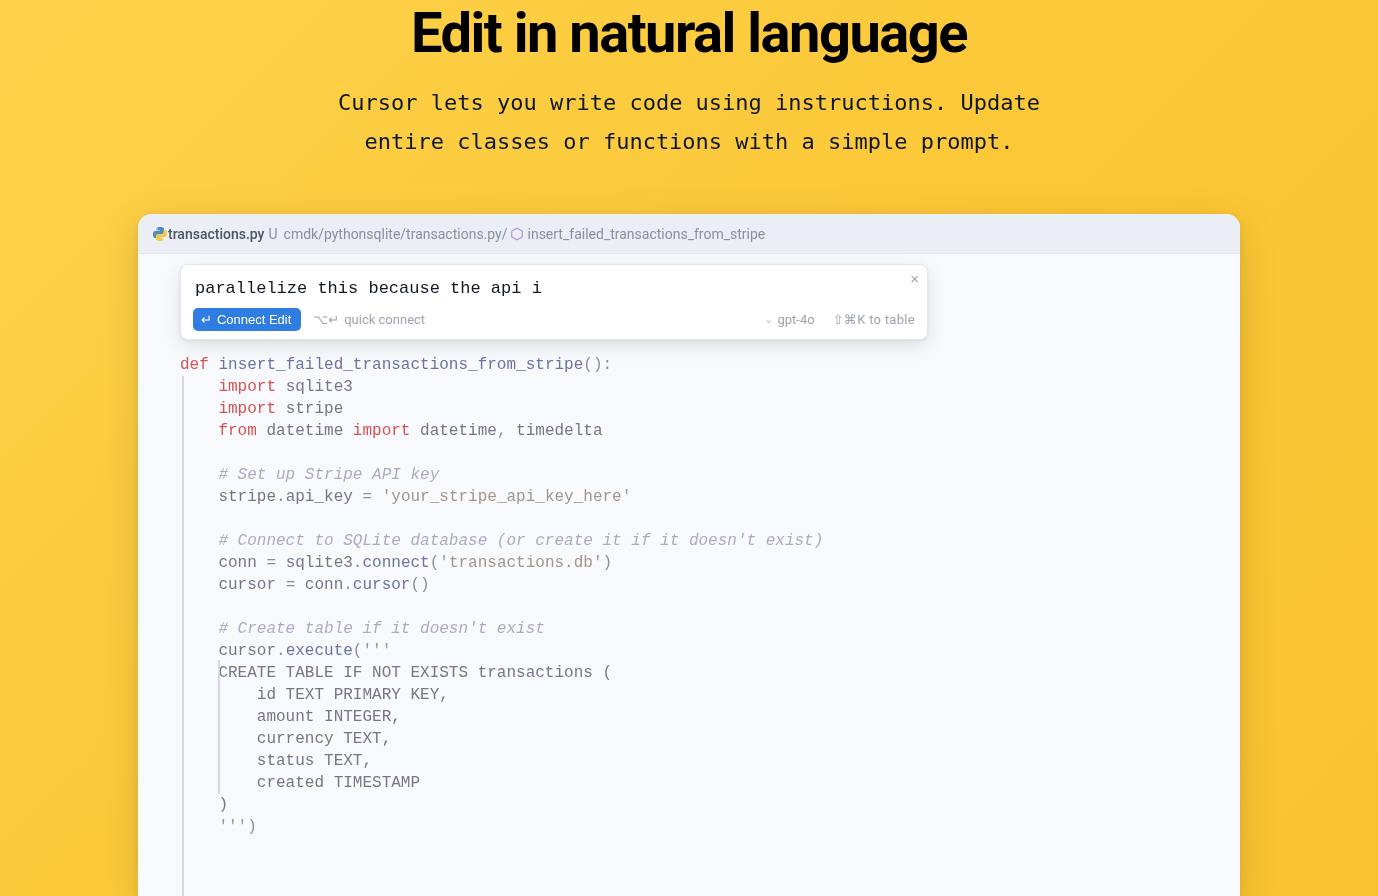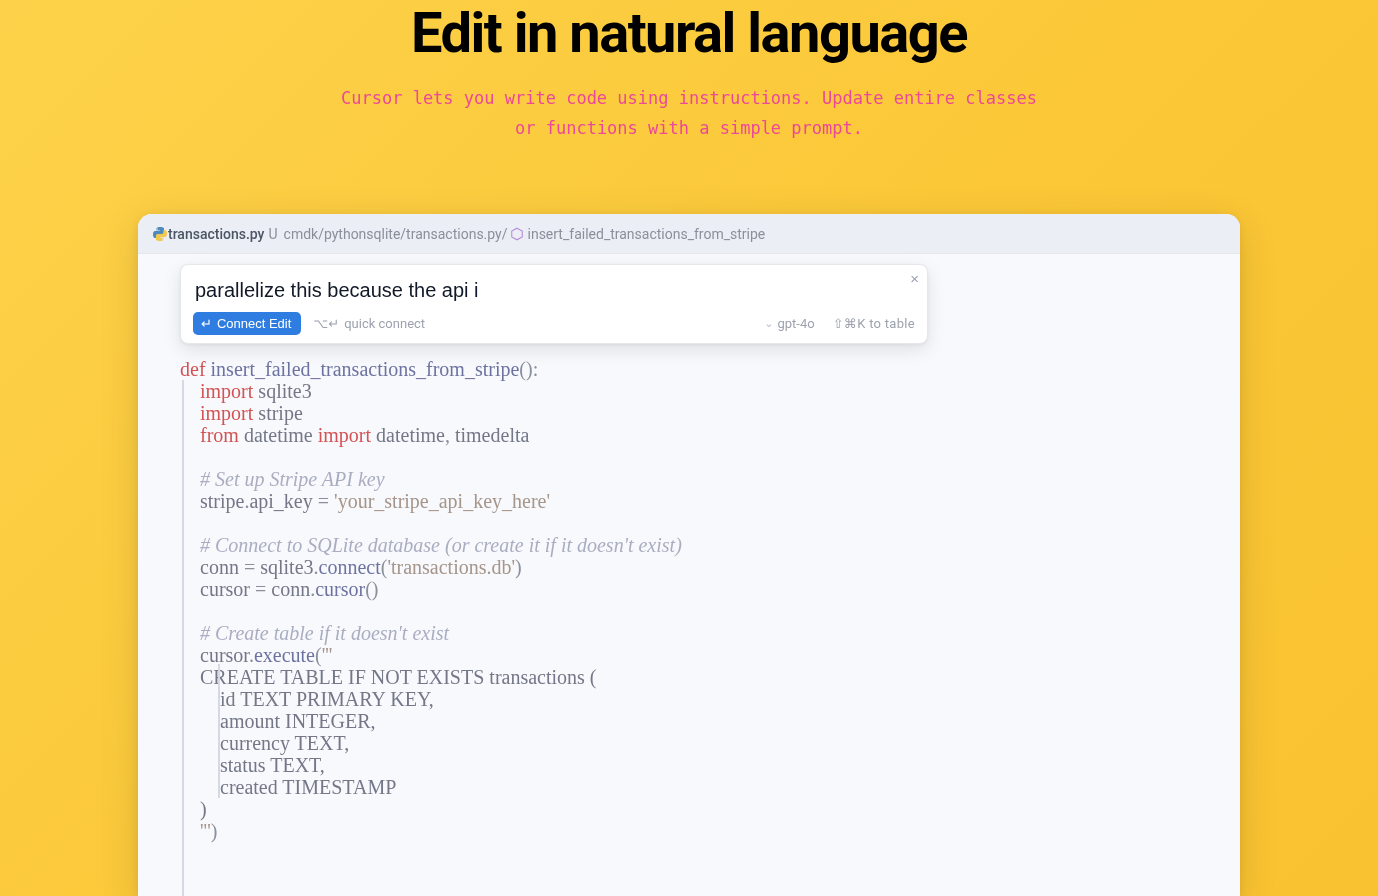--- a/index.html
+++ b/index.html
@@ -16,23 +16,23 @@
     }
     .hero-title {
       font-size: 56px;
       font-weight: 700;
       color: #000;
       letter-spacing: -1.5px;
       margin-bottom: 18px;
     }
     .hero-subtitle {
       font-family: ui-monospace, "SF Mono", Menlo, Consolas, monospace;
-      font-size: 17px;
+      font-size: 22px;
       line-height: 1.75;
-      color: #ec4899;
+      color: #0f172a;
       max-width: 720px;
       margin: 17px auto;
     }
     .editor-window {
       position: absolute;
       top: 214px;
       left: 138px;
       right: 138px;
       bottom: 0;
       background: #f8f9fd;
@@ -87,24 +87,24 @@
       font-size: 15px;
       line-height: 1;
       background: none;
       border: none;
       cursor: pointer;
     }
     .prompt-input {
       width: 100%;
       border: none;
       outline: none;
-      font-size: 20px;
+      font-size: 17px;
       color: #111827;
       padding: 4px 20px 10px 2px;
-      font-family: Liberation Sans, sans-serif;
+      font-family: Liberation Mono, monospace;
       background: transparent;
     }
     .prompt-input::placeholder { color: #9ca3af; }
     .prompt-toolbar {
       display: flex;
       align-items: center;
       gap: 12px;
       font-size: 13px;
       color: #9ca3af;
     }
@@ -136,22 +136,22 @@
       display: inline-flex;
       align-items: center;
       gap: 18px;
     }
     .model-pick { display: inline-flex; align-items: center; gap: 4px; }
     .chev { font-size: 11px; color: #b9bec8; }
     .kbd-hint { letter-spacing: 0.3px; }
     .code-area {
       flex: 1;
       padding: 14px 4px 0 42px;
-      font-family: Liberation Serif, serif;
-      font-size: 20px;
+      font-family: Liberation Mono, monospace;
+      font-size: 16px;
       line-height: 22px;
       color: #737787;
       position: relative;
       overflow: hidden;
     }
     .gutter-line {
       position: absolute;
       left: 44px;
       top: 36px;
       bottom: 0;

